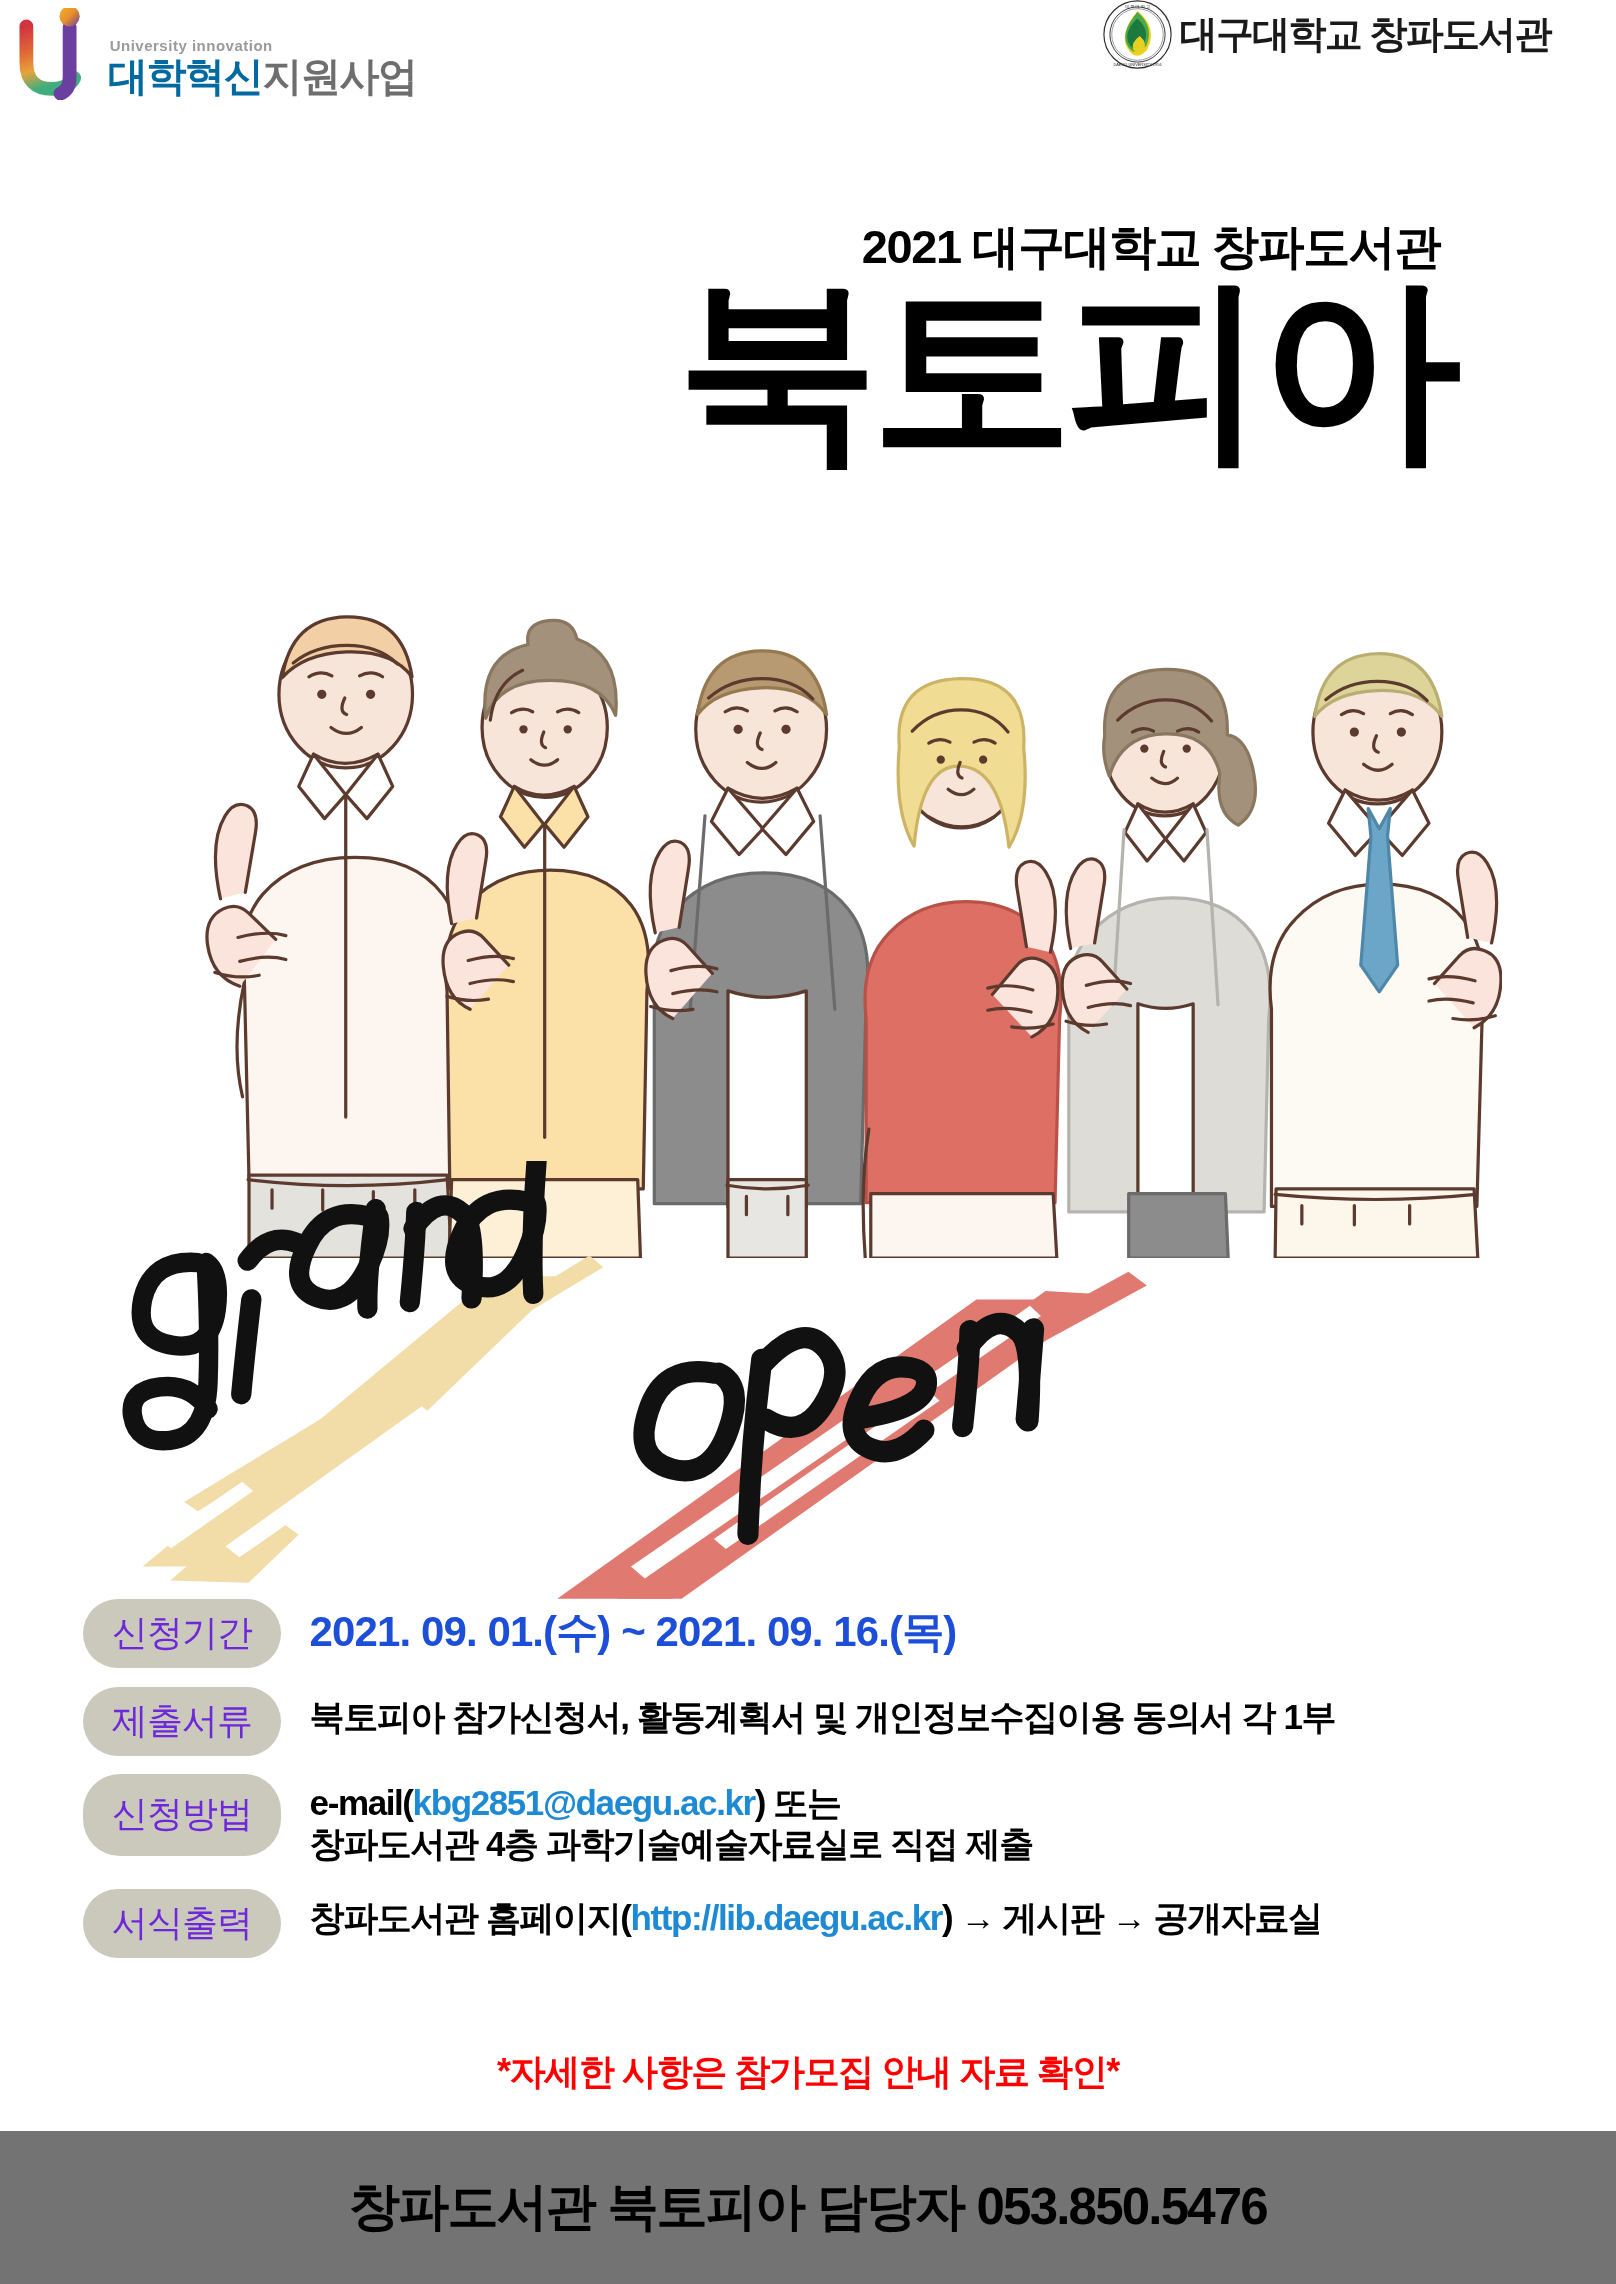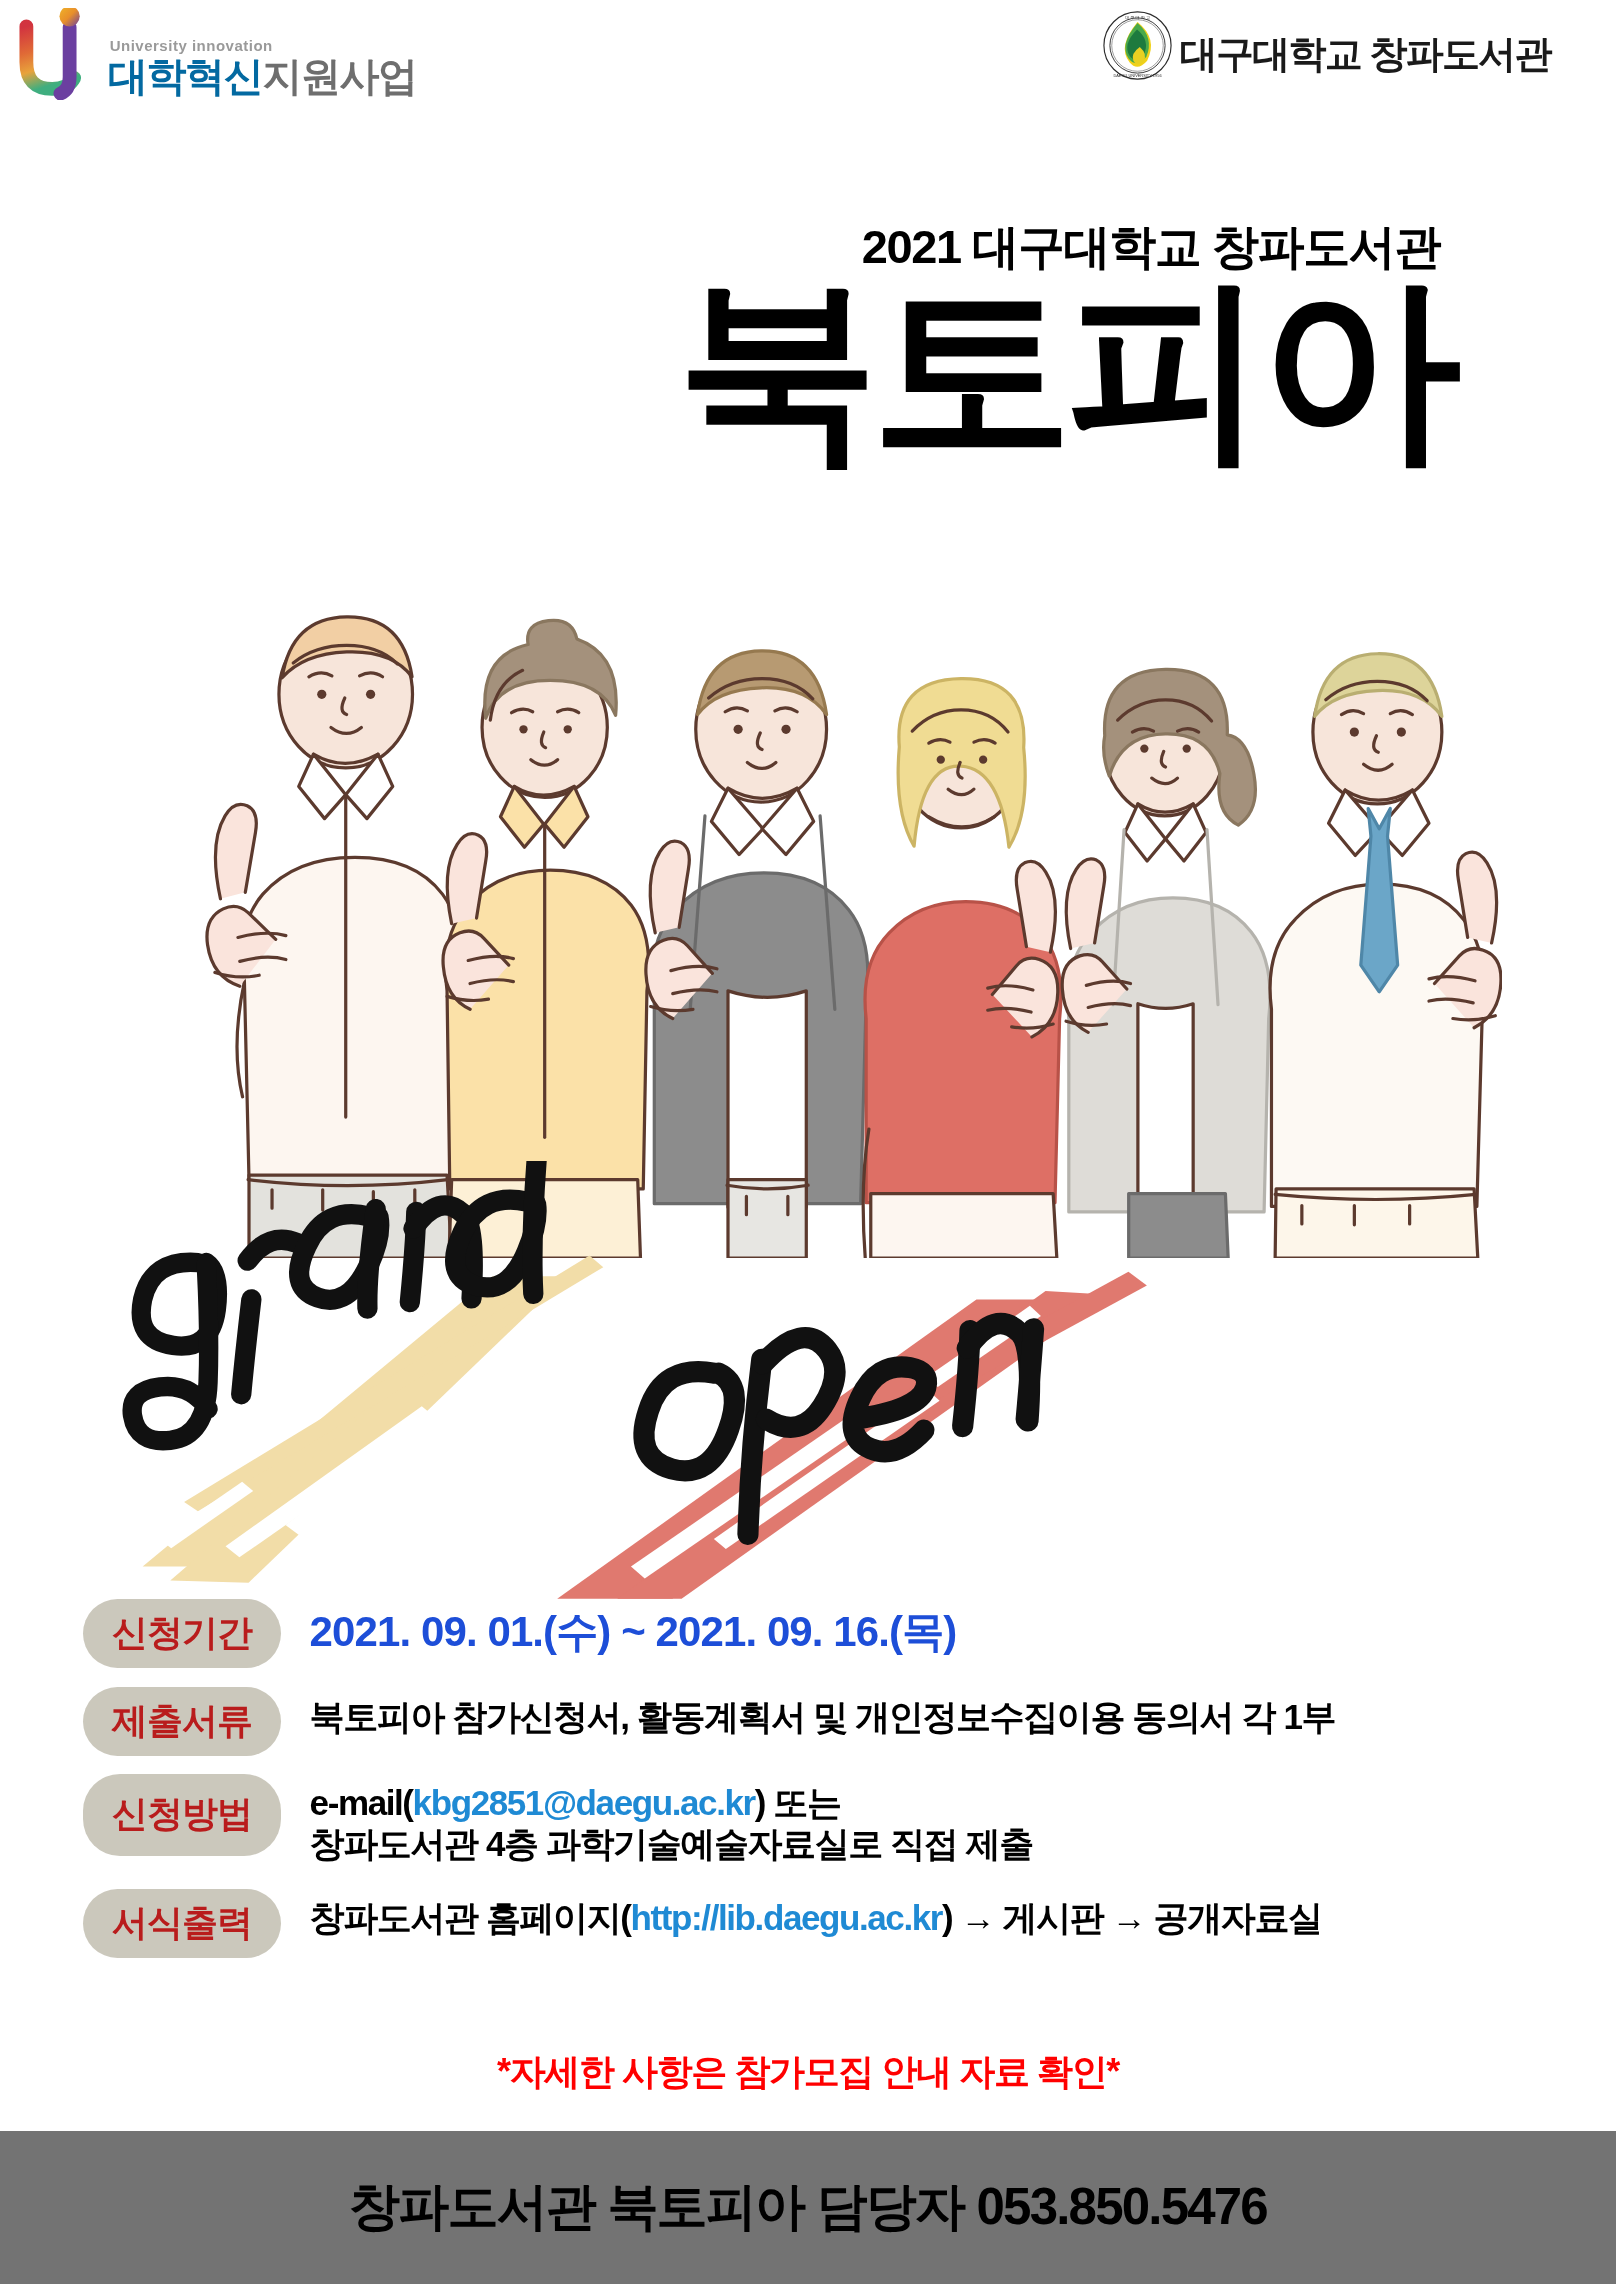--- a/index.html
+++ b/index.html
@@ -15,21 +15,21 @@
   .ui-logo { position:absolute; left:18.4px; top:8.3px; display:flex; align-items:flex-end; }
   .ui-mark { position:relative; width:83px; height:92px; margin-right:6.5px; }
   .ui-mark svg { display:block; }
   .ui-words { display:flex; flex-direction:column; justify-content:flex-end; padding-bottom:4.6px; }
   .ui-eng { font-size:15px; color:#9a9a9a; letter-spacing:0.5px; font-weight:600;
             line-height:1; margin-bottom:2.8px; padding-left:1.8px; }
   .ui-kor { font-size:40px; font-weight:900; line-height:1; letter-spacing:-1.4px; white-space:nowrap; }
   .ui-kor .red { color:#0369a1; }
   .ui-kor .gray { color:#6e6e6e; }
 
-  .dg-logo { position:absolute; right:18.4px; top:11px; display:flex; align-items:flex-end; }
+  .dg-logo { position:absolute; right:18.4px; top:0; display:flex; align-items:center; }
   .dg-seal { width:69px; height:69px; margin-right:8.3px; }
   .dg-name { font-size:38px; font-weight:900; color:#1a1a1a; letter-spacing:-1.8px; white-space:nowrap; }
 
   
   .title-block { position:absolute; top:198px; left:0; width:1440px; text-align:right;margin-top:25px; }
   .eyebrow { font-size:47px; font-weight:900; color:#000; letter-spacing:-1.4px;
              line-height:1; margin-bottom:8.3px; }
   .maintitle { font-size:198px; font-weight:900; color:#000;
                letter-spacing:-7.4px; line-height:0.92; transform:scaleX(1.02); }
   .subtitle { font-size:46px; font-weight:700; color:#0d0d0d; letter-spacing:-1.4px;
@@ -42,21 +42,21 @@
   
   .grandopen { position:absolute; top:1161px; left:115px; width:1405px; height:438px; }
   .grandopen svg { display:block; width:100%; height:100%; }
 
   
   .info { position:absolute; top:1599px; left:83px; width:1465px; }
   .row { display:flex; align-items:flex-start; margin-bottom:6.5px; }
   .badge {
     flex:0 0 198px; height:69px; border-radius:37px; background:#cbc8bc;
     display:flex; align-items:center; justify-content:center;
-    font-size:36px; font-weight:700; color:#b91c1c; letter-spacing:-0.9px;
+    font-size:36px; font-weight:400; color:#6d28d9; letter-spacing:-0.9px;
   }
   .badge.tall { height:82px; }
   .rowtext { padding-left:28.6px; padding-top:8.3px; }
   .rowtext .line { font-size:36px; font-weight:800; color:#000;
                    letter-spacing:-1.4px; line-height:1.18; white-space:nowrap; }
   .rowtext .line.small { font-size:35px; }
   .rowtext .line.date { color:#1d4ed8; font-size:42px; letter-spacing:-0.9px; }
   .link { color:#1f8ad4; }
 
   .r1 { margin-bottom:19.4px; }

